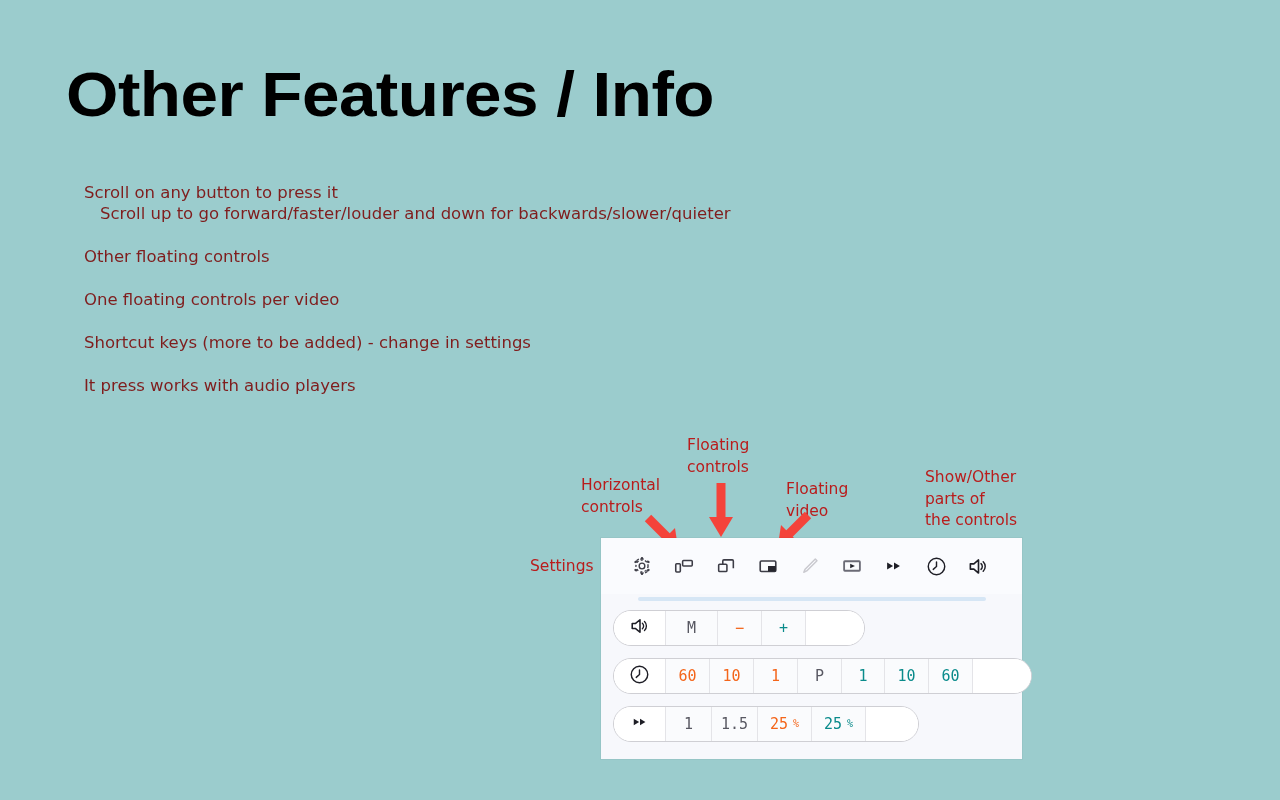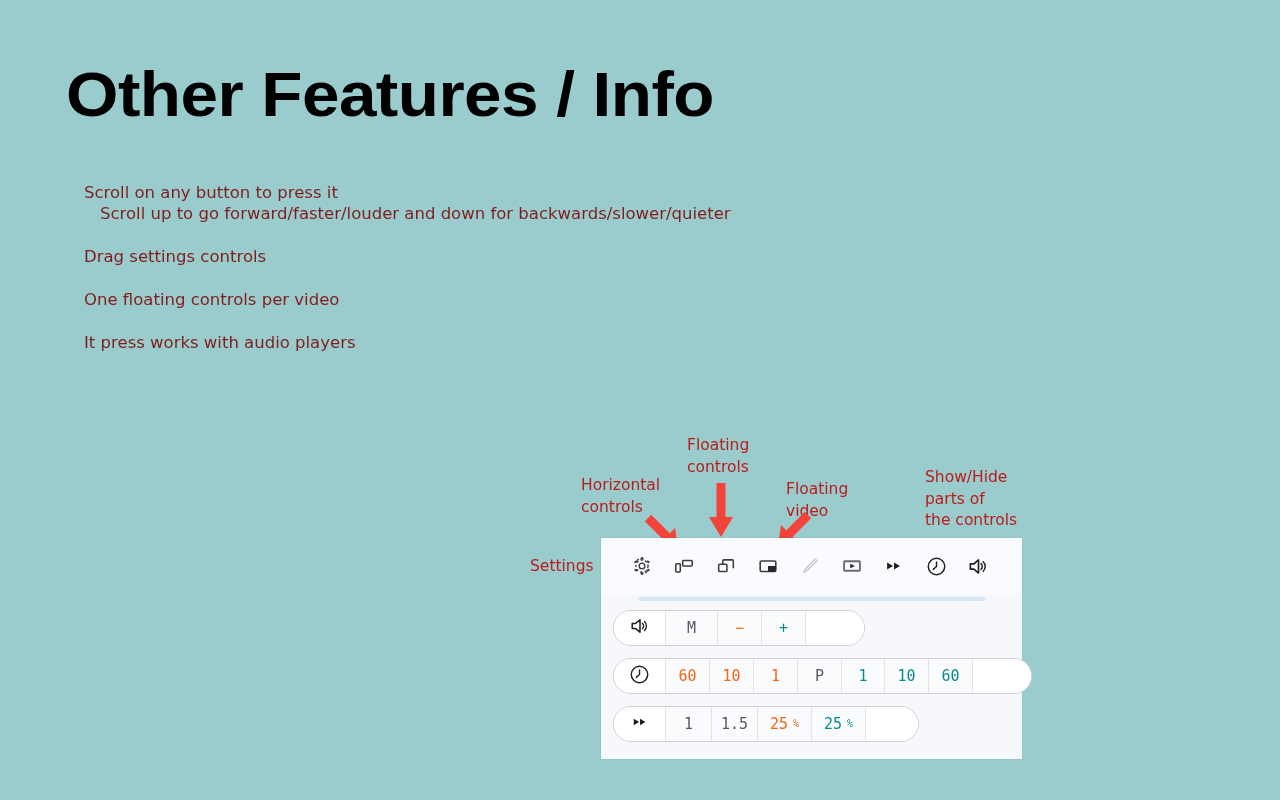--- a/index.html
+++ b/index.html
@@ -171,33 +171,34 @@
   .cell .val { display: inline-block; }
 </style>
 </head>
 <body>
 
 <div id="page-title">Other Features / Info</div>
 
 <div id="feature-list">
     <div class="feature-line tight">Scroll on any button to press it</div>
     <div class="feature-line sub">Scroll up to go forward/faster/louder and down for backwards/slower/quieter</div>
-    <div class="feature-line">Drag settings controls</div>
+    <div class="feature-line">Other floating controls</div>
     <div class="feature-line">One floating controls per video</div>
+    <div class="feature-line">Shortcut keys (more to be added) - change in settings</div>
     <div class="feature-line">It press works with audio players</div>
   </div>
 
 <div class="annot" id="annot-settings">Settings</div>
 <div class="annot" id="annot-horizontal">Horizontal
 controls</div>
 <div class="annot" id="annot-floating-controls">Floating
 controls</div>
 <div class="annot" id="annot-floating-video">Floating
 video</div>
-<div class="annot" id="annot-showhide">Show/Hide
+<div class="annot" id="annot-showhide">Show/Other
 parts of
 the controls</div>
 
 <svg class="arrow-svg" id="arrow-horizontal" style="left:645px; top:515px;" width="42" height="42" viewBox="0 0 42 42">
   <path d="M3 3 L24 24" stroke="#f4433a" stroke-width="9" stroke-linecap="butt"></path>
   <path d="M33 33 L13 30 L30 13 Z" fill="#f4433a"></path>
 </svg>
 
 <svg class="arrow-svg" id="arrow-floating-controls" style="left:706px; top:483px;" width="30" height="56" viewBox="0 0 30 56">
   <path d="M15 0 L15 38" stroke="#f4433a" stroke-width="9" stroke-linecap="butt"></path>

